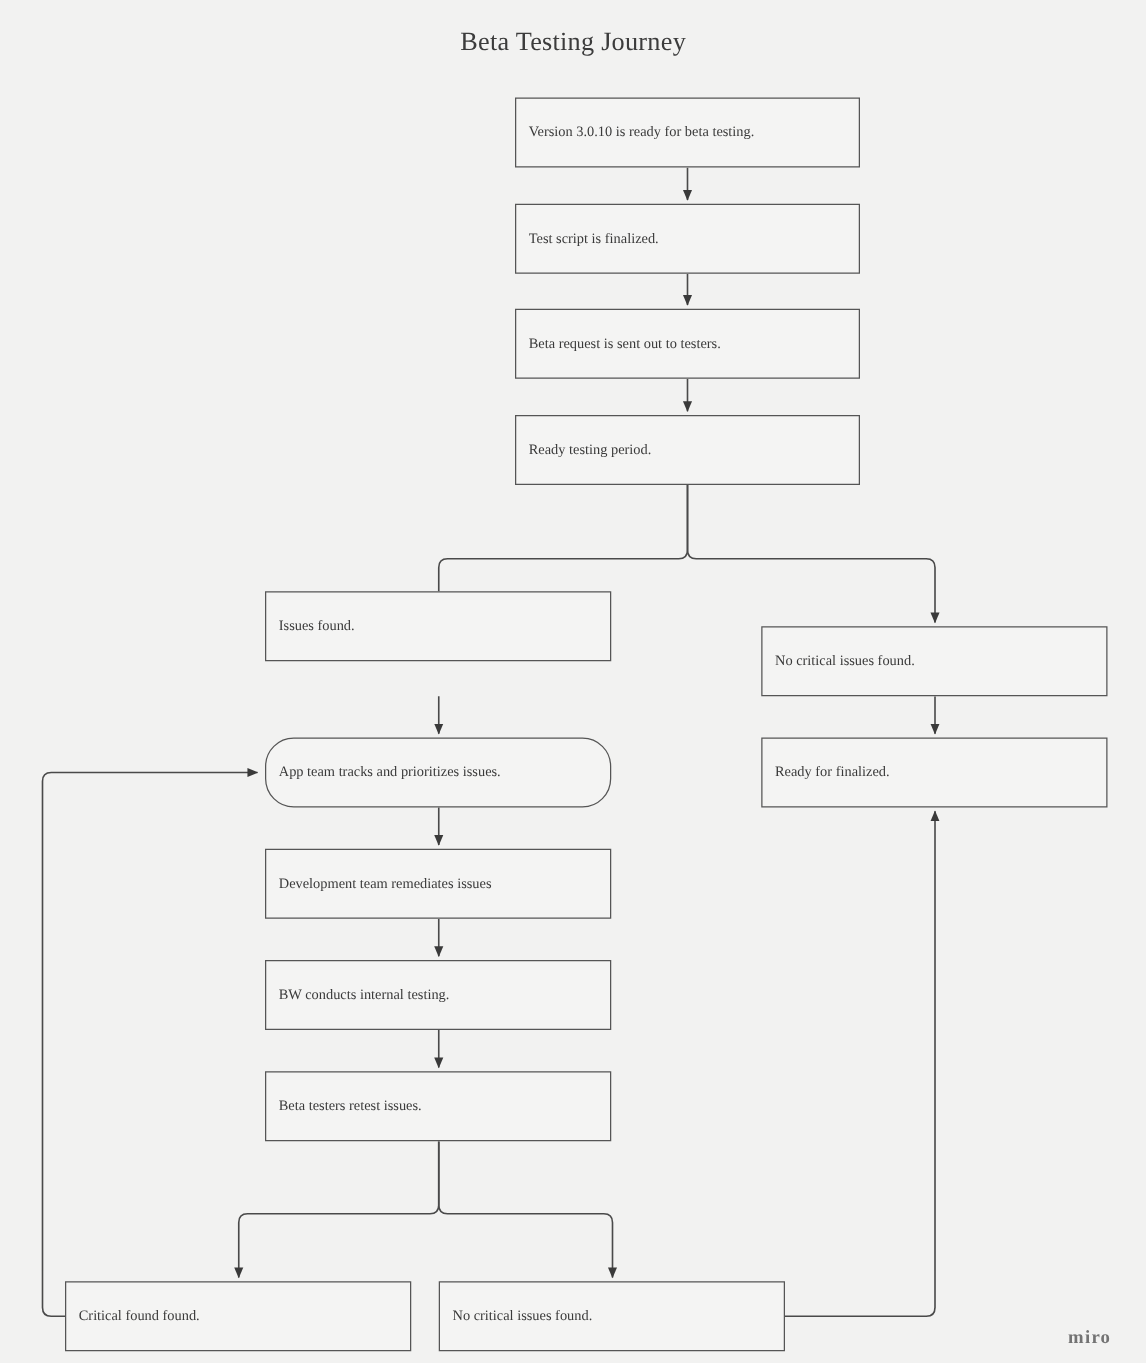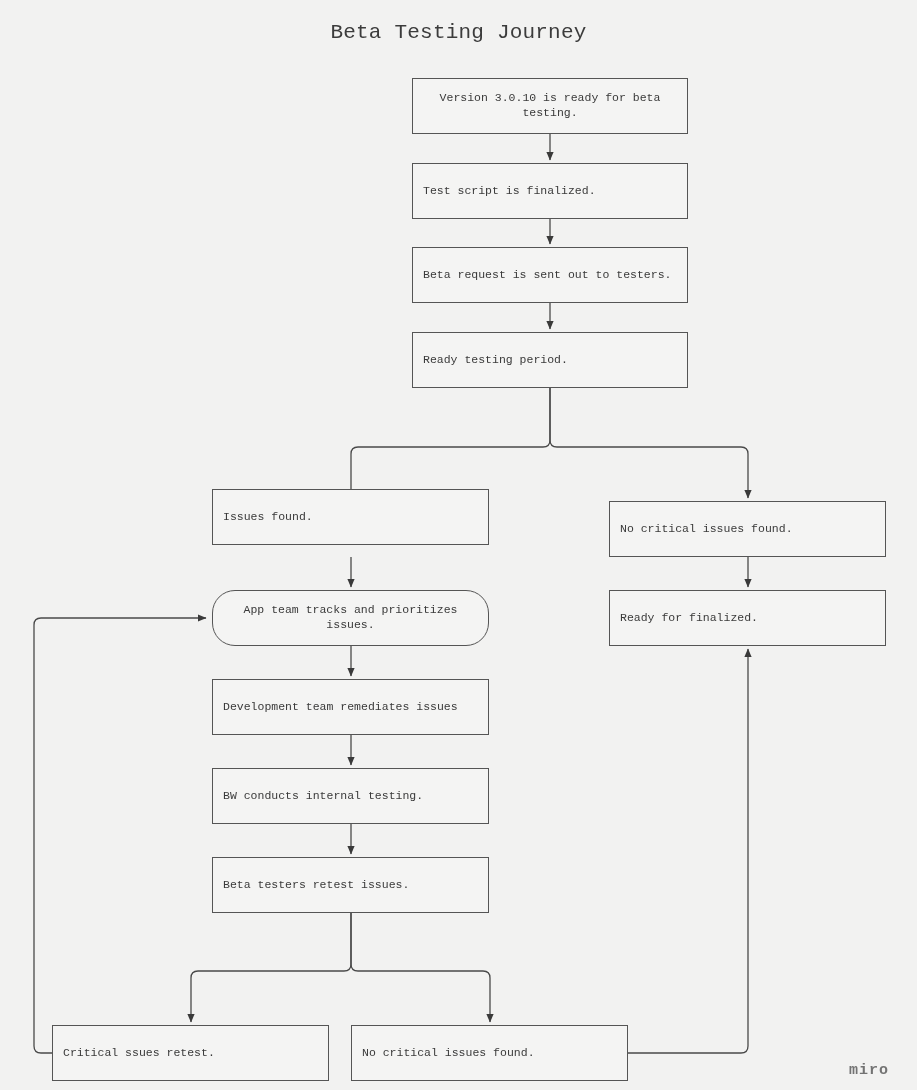--- a/index.html
+++ b/index.html
@@ -6,21 +6,21 @@
   html, body {
     margin: 0;
     padding: 0;
     background: #f2f2f1;
   }
   #canvas {
     position: relative;
     width: 907px;
     height: 1090px;
     background: #f2f2f1;
-    font-family: Liberation Mono, monospace;
+    font-family: Liberation Serif, serif;
     overflow: hidden;
   }
   #flow-title {
     position: absolute;
     left: 0;
     top: 21px;
     width: 917px;
     text-align: center;
     font-size: 21px;
     font-weight: 400;
@@ -102,21 +102,21 @@
   </div>
   <div class="node" style="left:412px;top:163px;width:276px;height:56px;">
     <span>Test script is finalized.</span>
   </div>
   <div class="node" style="left:412px;top:247px;width:276px;height:56px;">
     <span>Beta request is sent out to testers.</span>
   </div>
   <div class="node" style="left:412px;top:332px;width:276px;height:56px;">
     <span>Ready testing period.</span>
   </div>
-  <div class="node" style="left:212px;top:489px;width:277px;height:56px;">
+  <div class="node" style="left:212px;top:473px;width:277px;height:56px;">
     <span>Issues found.</span>
   </div>
   <div class="node" style="left:609px;top:501px;width:277px;height:56px;">
     <span>No critical issues found.</span>
   </div>
   <div class="node" style="left:212px;top:590px;width:277px;height:56px;border-radius:23px;">
     <span>App team tracks and prioritizes issues.</span>
   </div>
   <div class="node" style="left:609px;top:590px;width:277px;height:56px;">
     <span>Ready for finalized.</span>
@@ -124,21 +124,21 @@
   <div class="node" style="left:212px;top:679px;width:277px;height:56px;">
     <span>Development team remediates issues</span>
   </div>
   <div class="node" style="left:212px;top:768px;width:277px;height:56px;">
     <span>BW conducts internal testing.</span>
   </div>
   <div class="node" style="left:212px;top:857px;width:277px;height:56px;">
     <span>Beta testers retest issues.</span>
   </div>
   <div class="node" style="left:52px;top:1025px;width:277px;height:56px;">
-    <span>Critical ssues retest.</span>
+    <span>Critical found found.</span>
   </div>
   <div class="node" style="left:351px;top:1025px;width:277px;height:56px;">
     <span>No critical issues found.</span>
   </div>
 
   <div id="watermark">miro</div>
 
 </div>
 
 </body></html>

